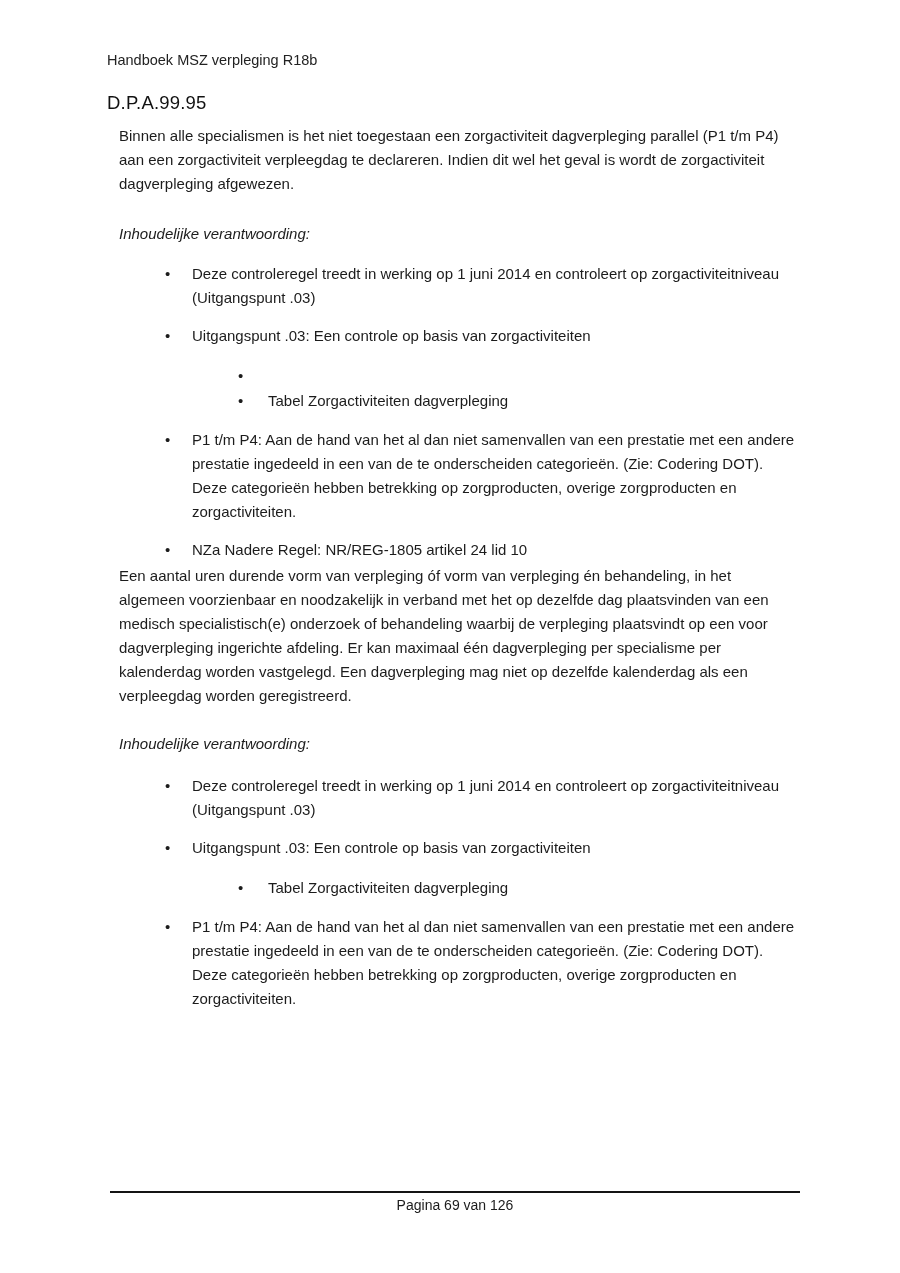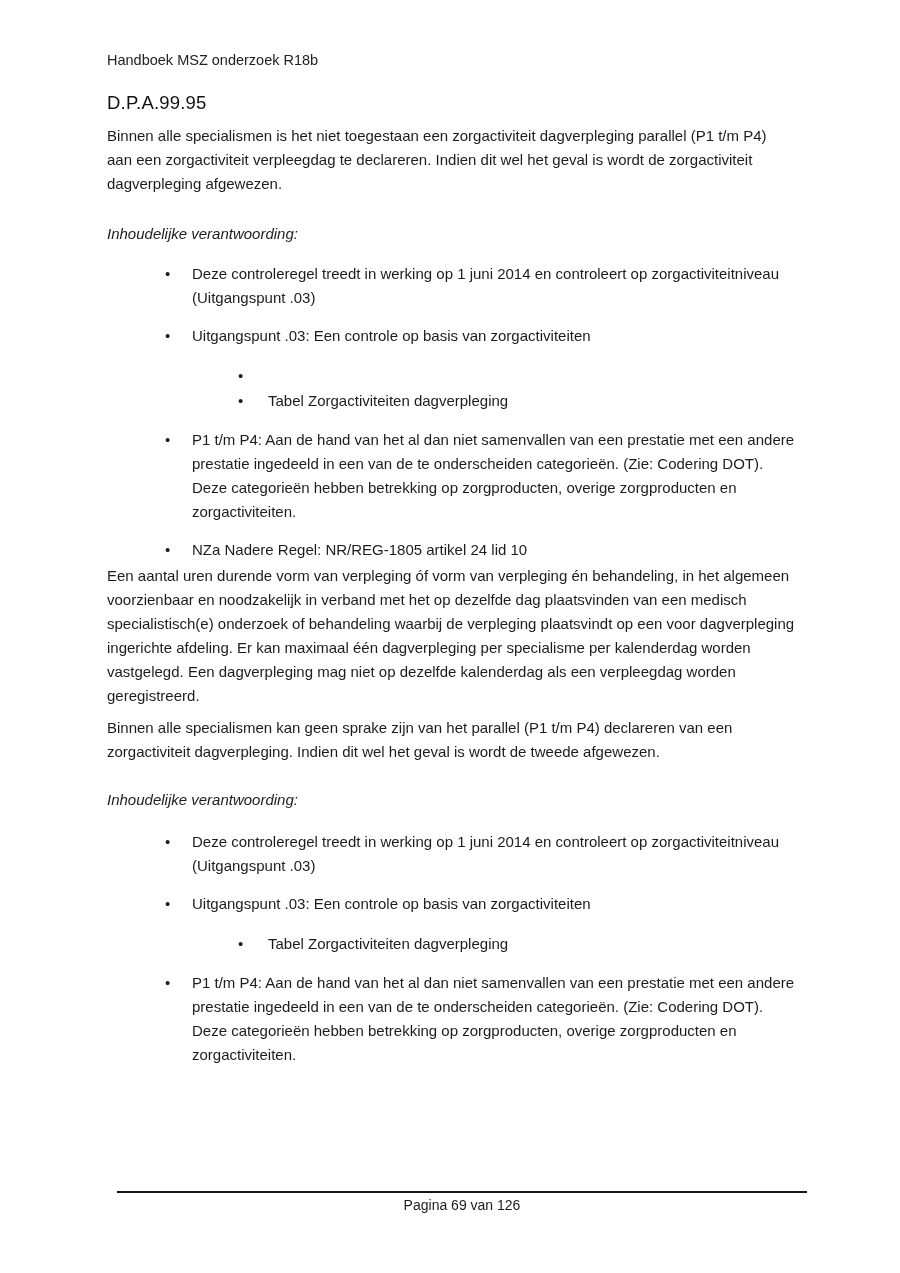--- a/index.html
+++ b/index.html
@@ -29,21 +29,21 @@
     line-height: 26px;
     font-weight: 400;
     margin: 20px 0 0 0;
     color: #111;
     letter-spacing: 0.2px;
   }
   h1.rule-heading.second { margin-top: 12px; }
   p.body {
     font-size: 15px;
     line-height: 24px;
-    margin: 0;
+    margin: 12px;
   }
   p.intro { margin-top: 8px; }
   p.subheading { margin-top: 26px; font-style: italic; }
   p.subheading.second { margin-top: 24px; }
   .bullet-list { margin-top: 16px; }
   .bullet-list.second { margin-top: 18px; }
   .li {
     display: flex;
     font-size: 15px;
     line-height: 24px;
@@ -68,37 +68,37 @@
   .li-text { flex: 1; }
   p.note-heading {
     font-style: italic;
     font-size: 15px;
     line-height: 24px;
     margin: 15px 0 0 0;
   }
   p.note-body { margin-top: 2px; }
   .doc-footer {
     position: absolute;
-    left: 117px;
+    left: 110px;
     top: 1191px;
     width: 690px;
     border-top: 2px solid #141414;
     text-align: center;
     padding-top: 4px;
     font-size: 14px;
     color: #1c1c1c;
   }
 </style>
 </head>
 <body>
 
 <div class="page">
   <div class="content">
 
-    <div class="doc-header">Handboek MSZ onderzoek R18b</div>
+    <div class="doc-header">Handboek MSZ verpleging R18b</div>
 
     <section>
       <h1 class="rule-heading">D.P.A.99.95</h1>
       <p class="body intro">Binnen alle specialismen is het niet toegestaan een zorgactiviteit dagverpleging parallel (P1 t/m P4) aan een zorgactiviteit verpleegdag te declareren. Indien dit wel het geval is wordt de zorgactiviteit dagverpleging afgewezen.</p>
       <p class="body subheading">Inhoudelijke verantwoording:</p>
 
       <div class="bullet-list">
         <div class="li l1">
           <span class="marker">•</span>
           <span class="li-text">Deze controleregel treedt in werking op 1 juni 2014 en controleert op zorgactiviteitniveau (Uitgangspunt .03)</span>
@@ -123,21 +123,20 @@
         <div class="li l1">
           <span class="marker">•</span>
           <span class="li-text">NZa Nadere Regel: NR/REG-1805 artikel 24 lid 10</span>
         </div>
       </div>
 
       <p class="body note-body">Een aantal uren durende vorm van verpleging óf vorm van verpleging én behandeling, in het algemeen voorzienbaar en noodzakelijk in verband met het op dezelfde dag plaatsvinden van een medisch specialistisch(e) onderzoek of behandeling waarbij de verpleging plaatsvindt op een voor dagverpleging ingerichte afdeling. Er kan maximaal één dagverpleging per specialisme per kalenderdag worden vastgelegd. Een dagverpleging mag niet op dezelfde kalenderdag als een verpleegdag worden geregistreerd.</p>
     </section>
 
     <section>
-      <p class="body intro">Binnen alle specialismen kan geen sprake zijn van het parallel (P1 t/m P4) declareren van een zorgactiviteit dagverpleging. Indien dit wel het geval is wordt de tweede afgewezen.</p>
       <p class="body subheading second">Inhoudelijke verantwoording:</p>
 
       <div class="bullet-list second">
         <div class="li l1">
           <span class="marker">•</span>
           <span class="li-text">Deze controleregel treedt in werking op 1 juni 2014 en controleert op zorgactiviteitniveau (Uitgangspunt .03)</span>
         </div>
         <div class="li l1">
           <span class="marker">•</span>
           <span class="li-text">Uitgangspunt .03: Een controle op basis van zorgactiviteiten</span>

